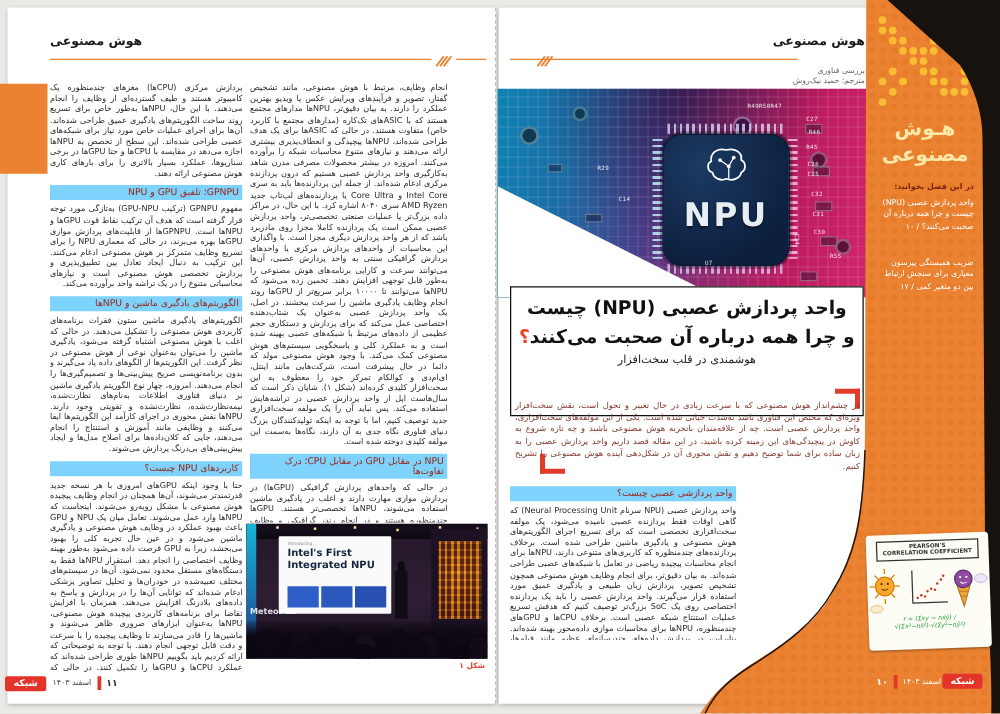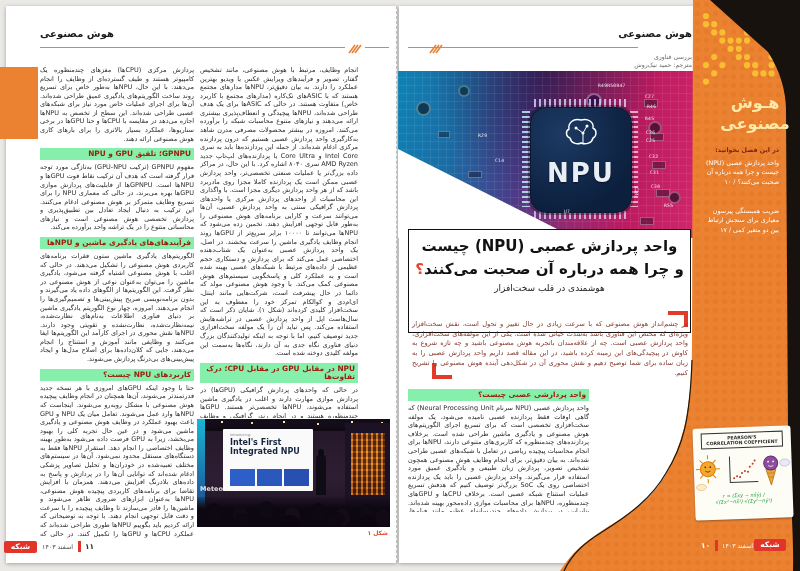--- a/index.html
+++ b/index.html
@@ -1,21 +1,21 @@
 <!DOCTYPE html>
 <html lang="fa"><head>
 <meta charset="utf-8">
 <style>
   html,body{margin:0;padding:0;background:#d8d7d3;}
   .canvas{position:relative;width:800px;height:571px;background:#eae9e5;overflow:hidden;
           font-family:"DejaVu Sans",sans-serif;direction:rtl;}
   .abs{position:absolute;}
   .page{background:#fff;box-shadow:0 1px 4px rgba(0,0,0,.3);}
   .body-text{font-size:6.5px;line-height:1.32;text-align:justify;color:#2b2b2b;margin:0 0 2px;}
-  .yellow-h{display:block;background:#86efac;color:#9c1d0c;font-weight:bold;font-size:7.4px;
+  .yellow-h{display:block;background:#7dd3fc;color:#9c1d0c;font-weight:normal;font-size:7.4px;
             line-height:1.1;padding:2px 3px;margin:5px 0 3px;}
   .col{overflow:hidden;}
   .hdr{font-weight:bold;font-size:10px;color:#1a1a1a;}
   .rule{height:1px;background:#ea8232;}
   .credit{font-size:6.2px;color:#666;line-height:1.45;text-align:right;}
   .blabel{position:absolute;direction:ltr;font-family:"DejaVu Sans Mono",monospace;
           font-size:4.6px;color:rgba(255,255,255,.88);letter-spacing:.3px;}
   .cmp{position:absolute;background:rgba(10,10,30,.4);border:1px solid rgba(255,255,255,.3);}
   .via{position:absolute;border-radius:50%;}
   .bk{position:absolute;width:16px;height:12px;border:0 solid #e23b2a;}
@@ -40,21 +40,21 @@
     <svg width="16" height="13">
         <path d="M2 11 L8 3 M5 11 L11 3 M8 11 L14 3" stroke="#ea8232" stroke-width="1.6" fill="none"></path>
       </svg>
   </div>
   <div class="abs rule" style="left:365px;top:47px;width:24px;"></div>
 
   <div class="abs col" style="left:40px;top:66px;width:154px;height:472px;">
     <p class="body-text">پردازش مرکزی (CPUها) مغزهای چندمنظوره یک کامپیوتر هستند و طیف گسترده‌ای از وظایف را انجام می‌دهند. با این حال، NPUها به‌طور خاص برای تسریع روند ساخت الگوریتم‌های یادگیری عمیق طراحی شده‌اند. آن‌ها برای اجرای عملیات خاص مورد نیاز برای شبکه‌های عصبی طراحی شده‌اند. این سطح از تخصص به NPUها اجازه می‌دهد در مقایسه با CPUها و حتا GPUها در برخی سناریوها، عملکرد بسیار بالاتری را برای بارهای کاری هوش مصنوعی ارائه دهند.</p>
     <span class="yellow-h">GPNPU؛ تلفیق GPU و NPU</span>
     <p class="body-text">مفهوم GPNPU (ترکیب GPU-NPU) به‌تازگی مورد توجه قرار گرفته است که هدف آن ترکیب نقاط قوت GPUها و NPUها است. GPNPUها از قابلیت‌های پردازش موازی GPUها بهره می‌برند، در حالی که معماری NPU را برای تسریع وظایف متمرکز بر هوش مصنوعی ادغام می‌کنند. این ترکیب به دنبال ایجاد تعادل بین تطبیق‌پذیری و پردازش تخصصی هوش مصنوعی است و نیازهای محاسباتی متنوع را در یک تراشه واحد برآورده می‌کند.</p>
-    <span class="yellow-h">فرآیندهای‌های یادگیری ماشین و NPUها</span>
+    <span class="yellow-h">الگوریتم‌های یادگیری ماشین و NPUها</span>
     <p class="body-text">الگوریتم‌های یادگیری ماشین ستون فقرات برنامه‌های کاربردی هوش مصنوعی را تشکیل می‌دهند. در حالی که اغلب با هوش مصنوعی اشتباه گرفته می‌شود، یادگیری ماشین را می‌توان به‌عنوان نوعی از هوش مصنوعی در نظر گرفت. این الگوریتم‌ها از الگوهای داده یاد می‌گیرند و بدون برنامه‌نویسی صریح پیش‌بینی‌ها و تصمیم‌گیری‌ها را انجام می‌دهند. امروزه، چهار نوع الگوریتم یادگیری ماشین بر دنیای فناوری اطلاعات به‌نام‌های نظارت‌شده، نیمه‌نظارت‌شده، نظارت‌نشده و تقویتی وجود دارند. NPUها نقش محوری در اجرای کارآمد این الگوریتم‌ها ایفا می‌کنند و وظایفی مانند آموزش و استنتاج را انجام می‌دهند، جایی که کلان‌داده‌ها برای اصلاح مدل‌ها و ایجاد پیش‌بینی‌های بی‌درنگ پردازش می‌شوند.</p>
     <span class="yellow-h">کاربردهای NPU چیست؟</span>
     <p class="body-text">حتا با وجود اینکه GPUهای امروزی با هر نسخه جدید قدرتمندتر می‌شوند، آن‌ها همچنان در انجام وظایف پیچیده هوش مصنوعی با مشکل روبه‌رو می‌شوند. اینجاست که NPUها وارد عمل می‌شوند. تعامل میان یک NPU و GPU باعث بهبود عملکرد در وظایف هوش مصنوعی و یادگیری ماشین می‌شود و در عین حال تجربه کلی را بهبود می‌بخشد، زیرا به GPU فرصت داده می‌شود به‌طور بهینه وظایف اختصاصی را انجام دهد. استقرار NPUها فقط به دستگاه‌های مستقل محدود نمی‌شود. آن‌ها در سیستم‌های مختلف تعبیه‌شده در خودران‌ها و تحلیل تصاویر پزشکی ادغام شده‌اند که توانایی آن‌ها را در پردازش و پاسخ به داده‌های بلادرنگ افزایش می‌دهند. همزمان با افزایش تقاضا برای برنامه‌های کاربردی پیچیده هوش مصنوعی، NPUها به‌عنوان ابزارهای ضروری ظاهر می‌شوند و ماشین‌ها را قادر می‌سازند تا وظایف پیچیده را با سرعت و دقت قابل توجهی انجام دهند. با توجه به توضیحاتی که ارائه کردیم باید بگوییم NPUها طوری طراحی شده‌اند که عملکرد CPUها و GPUها را تکمیل کنند. در حالی که CPUها طیف گسترده‌ای از وظایف را انجام می‌دهند و GPUها در</p>
   </div>
 
   <div class="abs col" style="left:200px;top:66px;width:158px;height:352px;">
     <p class="body-text">انجام وظایف، مرتبط با هوش مصنوعی، مانند تشخیص گفتار، تصویر و فرآیندهای ویرایش عکس یا ویدیو بهترین عملکرد را دارند. به بیان دقیق‌تر، NPUها مدارهای مجتمع هستند که با ASICهای تک‌کاره (مدارهای مجتمع با کاربرد خاص) متفاوت هستند. در حالی که ASICها برای یک هدف طراحی شده‌اند، NPUها پیچیدگی و انعطاف‌پذیری بیشتری ارائه می‌دهند و نیازهای متنوع محاسبات شبکه را برآورده می‌کنند. امروزه در بیشتر محصولات مصرفی مدرن شاهد به‌کارگیری واحد پردازش عصبی هستیم که درون پردازنده مرکزی ادغام شده‌اند. از جمله این پردازنده‌ها باید به سری Intel Core و Core Ultra یا پردازنده‌های لپ‌تاپ جدید AMD Ryzen سری ۸۰۴۰ اشاره کرد. با این حال، در مراکز داده بزرگ‌تر یا عملیات صنعتی تخصصی‌تر، واحد پردازش عصبی ممکن است یک پردازنده کاملا مجزا روی مادربرد باشد که از هر واحد پردازش دیگری مجزا است. با واگذاری این محاسبات از واحدهای پردازش مرکزی یا واحدهای پردازش گرافیکی سنتی به واحد پردازش عصبی، آن‌ها می‌توانند سرعت و کارایی برنامه‌های هوش مصنوعی را به‌طور قابل توجهی افزایش دهند. تخمین زده می‌شود که NPUها می‌توانند تا ۱۰۰۰۰ برابر سریع‌تر از GPUها روند انجام وظایف یادگیری ماشین را سرعت ببخشند. در اصل، یک واحد پردازش عصبی به‌عنوان یک شتاب‌دهنده اختصاصی عمل می‌کند که برای پردازش و دستکاری حجم عظیمی از داده‌های مرتبط با شبکه‌های عصبی بهینه شده است و به عملکرد کلی و پاسخگویی سیستم‌های هوش مصنوعی کمک می‌کند. با وجود هوش مصنوعی مولد که دائما در حال پیشرفت است، شرکت‌هایی مانند اینتل، ای‌ام‌دی و کوالکام تمرکز خود را معطوف به این سخت‌افزار کلیدی کرده‌اند (شکل ۱). شایان ذکر است که سال‌هاست اپل از واحد پردازش عصبی در تراشه‌هایش استفاده می‌کند. پس نباید آن را یک مولفه سخت‌افزاری جدید توصیف کنیم، اما با توجه به اینکه تولیدکنندگان بزرگ دنیای فناوری نگاه جدی به آن دارند، نگاه‌ها به‌سمت این مولفه کلیدی دوخته شده است.</p>
     <span class="yellow-h">NPU در مقابل GPU در مقابل CPU؛ درک تفاوت‌ها</span>
     <p class="body-text">در حالی که واحدهای پردازش گرافیکی (GPUها) در پردازش موازی مهارت دارند و اغلب در یادگیری ماشین استفاده می‌شوند، NPUها تخصصی‌تر هستند. GPUها چندمنظوره هستند و در انجام رندر گرافیکی و وظایف موازی برتری دارند، در حالی که واحدهای</p>
   </div>
@@ -218,21 +218,21 @@
         <circle cx="771.6" cy="73.4" r="3.1"></circle>
       <circle cx="714.2" cy="73.4" r="3.1"></circle>
         <circle cx="706" cy="81.6" r="3.1"></circle>
         <circle cx="722.4" cy="65.2" r="3.1"></circle>
       <circle cx="706" cy="65.2" r="3.1"></circle>
         <circle cx="714.2" cy="57" r="3.1"></circle>
     </g>
     <path d="M710,0 L800,0 L800,571 L793,571 C794,530 789,480 788,430 L786,110 C786,92 780,70 768,52 Z" fill="#17120e"></path>
   </svg>
 
-  <div class="abs" style="left:710px;top:92px;width:90px;text-align:center;font-weight:bold;font-size:16px;line-height:21px;color:#ffe9a8;">
+  <div class="abs" style="left:695px;top:92px;width:90px;text-align:center;font-weight:bold;font-size:16px;line-height:21px;color:#ffe9a8;">
     <div>هـوش</div>
     <div>مصنوعی</div>
   </div>
   <div class="abs" style="left:697px;top:146px;width:82px;text-align:right;font-weight:bold;font-size:6.3px;color:#7b1f10;">در این فصل بخوانید:</div>
   <div class="abs sb-item" style="left:699px;top:158px;width:80px;">واحد پردازش عصبی (NPU) چیست و چرا همه درباره آن صحبت می‌کنند؟ / ۱۰</div>
   <div class="abs sb-item" style="left:699px;top:206px;width:80px;">ضریب همبستگی پیرسون معیاری برای سنجش ارتباط بین دو متغیر کمی / ۱۷</div>
 
   <div class="abs" style="left:694px;top:427px;width:98px;height:92px;background:#fdfdf6;border-radius:3px;transform:rotate(-2deg);box-shadow:0 1px 2px rgba(0,0,0,.35);">
     <div style="margin:5px 8px 2px;border:1px solid #333;padding:1.5px 1px;text-align:center;font-weight:bold;font-size:4.6px;line-height:5.6px;color:#333;direction:ltr;">
       <div>PEARSON'S</div>

